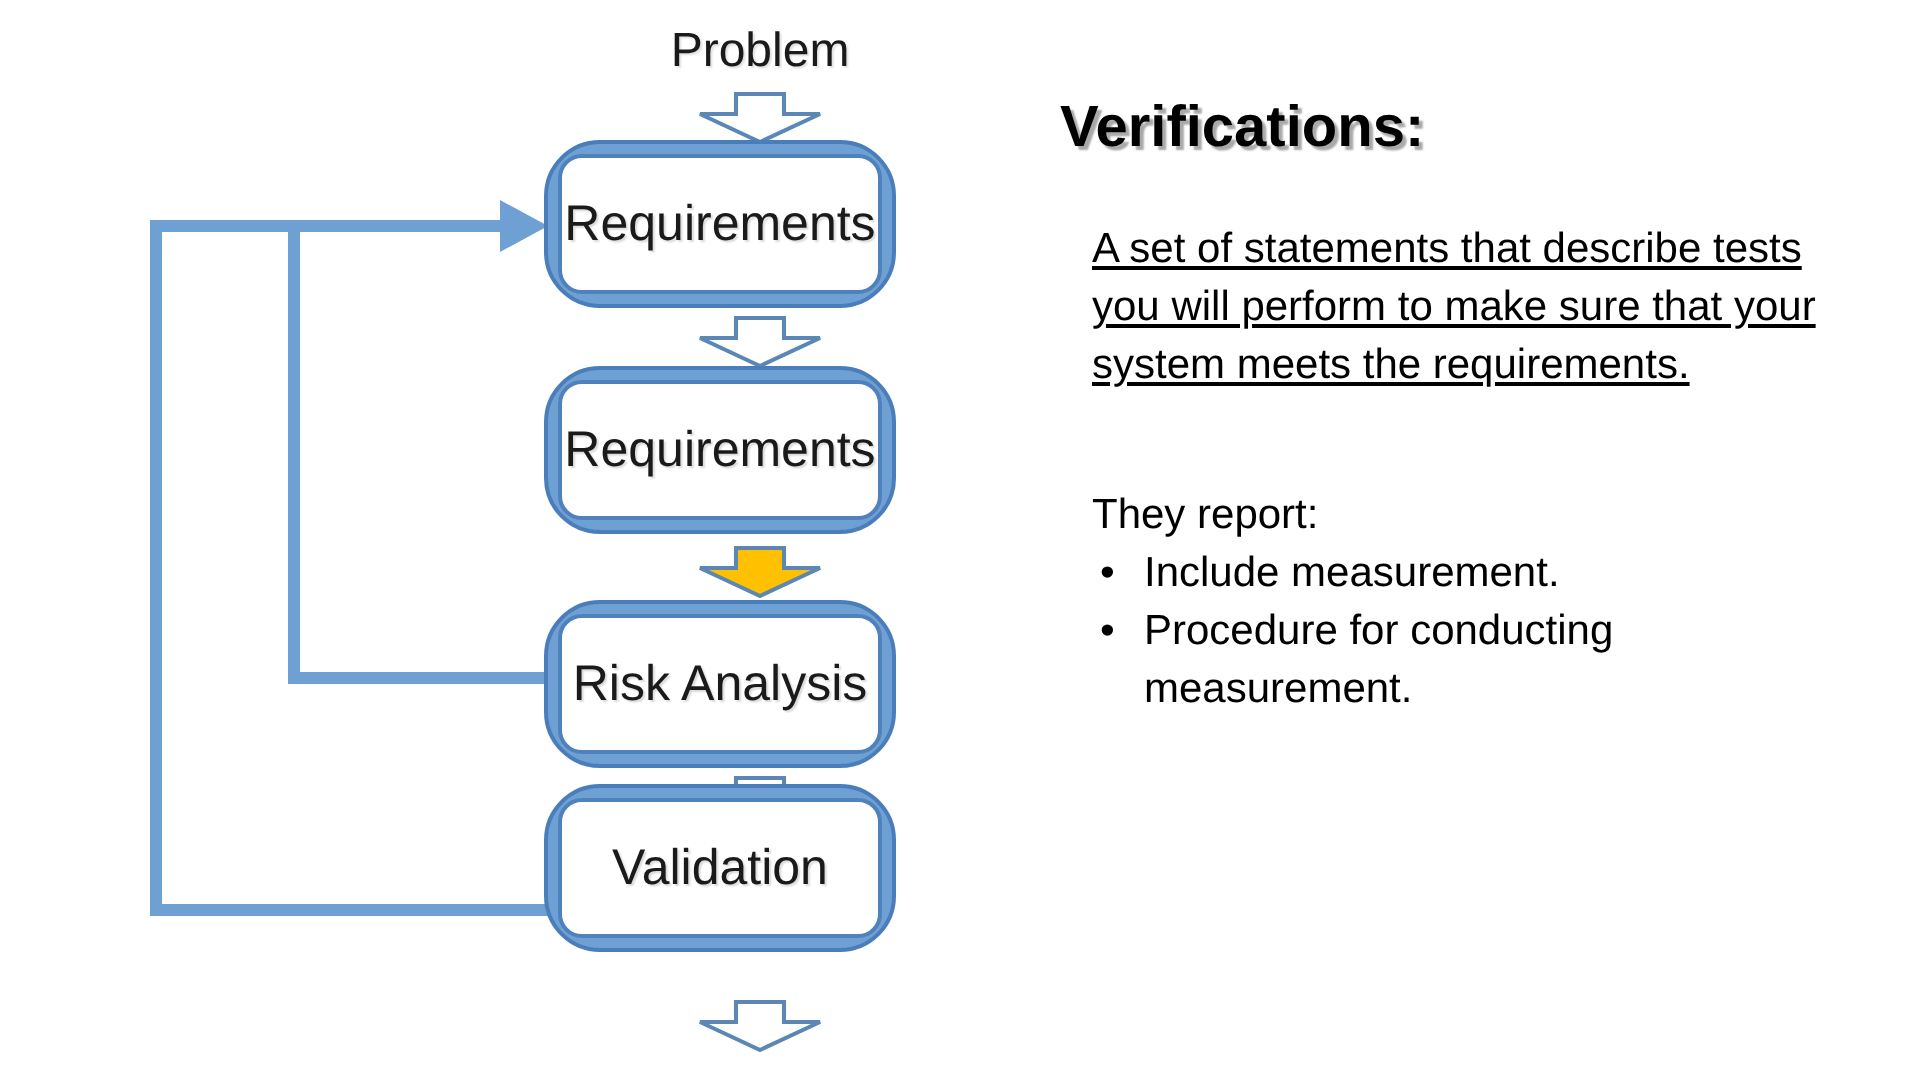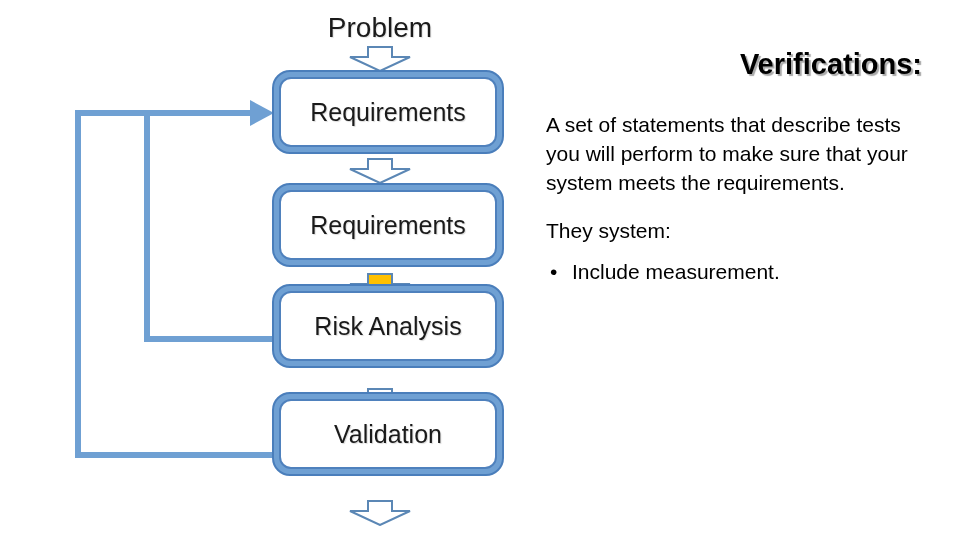--- a/index.html
+++ b/index.html
@@ -11,45 +11,45 @@
     overflow: hidden;
     color: #111;
   }
   .slide { position: absolute; inset: 0; background: #ffffff; }
 
   
   .problem-label {
     position: absolute;
     left: 272px; top: 12px; width: 216px;
     text-align: center;
-    font-size: 28px;
+    font-size: 24px;
     color: #1a1a1a;
     text-shadow: 1px 1px 1px rgba(0,0,0,0.12);
   }
   .flow-box {
     position: absolute;
-    left: 272px; width: 232px; height: 84px;
+    left: 272px; width: 176px; height: 84px;
     background: #6fa0d3;
     border: 2px solid #4a7ebb;
-    border-radius: 18px;
+    border-radius: 28px;
     padding: 5px;
   }
   .flow-box .inner {
     width: 100%; height: 100%;
     background: #ffffff;
     border: 2px solid #4f81bd;
     border-radius: 12px;
     display: flex; align-items: center; justify-content: center;
     font-size: 25px;
     color: #1a1a1a;
     text-shadow: 1px 1px 1px rgba(0,0,0,0.15);
   }
   .box-requirements { top: 70px; }
   .box-verifications { top: 183px; }
-  .box-risk { top: 284px; }
+  .box-risk { top: 300px; }
   .box-validation { top: 392px; }
 
   .block-arrow { position: absolute; left: 348px; width: 64px; height: 26px; }
   .arrow-1 { top: 46px; }
   .arrow-2 { top: 158px; }
   .arrow-3 { top: 273px; }
   .arrow-4 { top: 388px; }
   .arrow-5 { top: 500px; }
   .block-arrow path { stroke: #5b87b5; stroke-width: 2; stroke-linejoin: miter; }
 
@@ -65,39 +65,38 @@
     width: 0; height: 0;
     border-top: 13px solid transparent;
     border-bottom: 13px solid transparent;
     border-left: 24px solid #6fa0d3;
   }
 
   
   .panel-title {
     position: absolute;
     left: 530px; top: 48px; width: 392px;
-    text-align: right;
+    text-align: left;
     font-size: 29px;
     font-weight: bold;
     color: #000;
     text-shadow: 2px 2px 1px #a9a9a9;
   }
   .panel-body {
     position: absolute;
     left: 546px; top: 110px; width: 372px;
     font-size: 21px;
     line-height: 29px;
     color: #000;
   }
-  .panel-body .description { margin-bottom: 19px; }
+  .panel-body .description { margin-bottom: 46px; text-decoration: underline; }
   .bullet-list { list-style: none; }
   .bullet-list li {
     position: relative;
     padding-left: 26px;
-    margin-top: 12px;
   }
   .bullet-list li::before {
     content: "\2022";
     position: absolute;
     left: 4px; top: 0;
     font-size: 21px;
   }
 </style>
 </head>
 <body>
@@ -146,19 +145,20 @@
   </div>
 
   <svg class="block-arrow arrow-5" viewBox="0 0 64 26">
     <path d="M20 1 H44 V11 H62 L32 25 L2 11 H20 Z" fill="#ffffff"></path>
   </svg>
 
   <div class="panel-title">Verifications:</div>
 
   <div class="panel-body">
     <div class="description">A set of statements that describe tests you will perform to make sure that your system meets the requirements.</div>
-    <div class="list-intro">They system:</div>
+    <div class="list-intro">They report:</div>
     <ul class="bullet-list">
       <li>Include measurement.</li>
+      <li>Procedure for conducting measurement.</li>
     </ul>
   </div>
 
 </div>
 
 </body></html>

